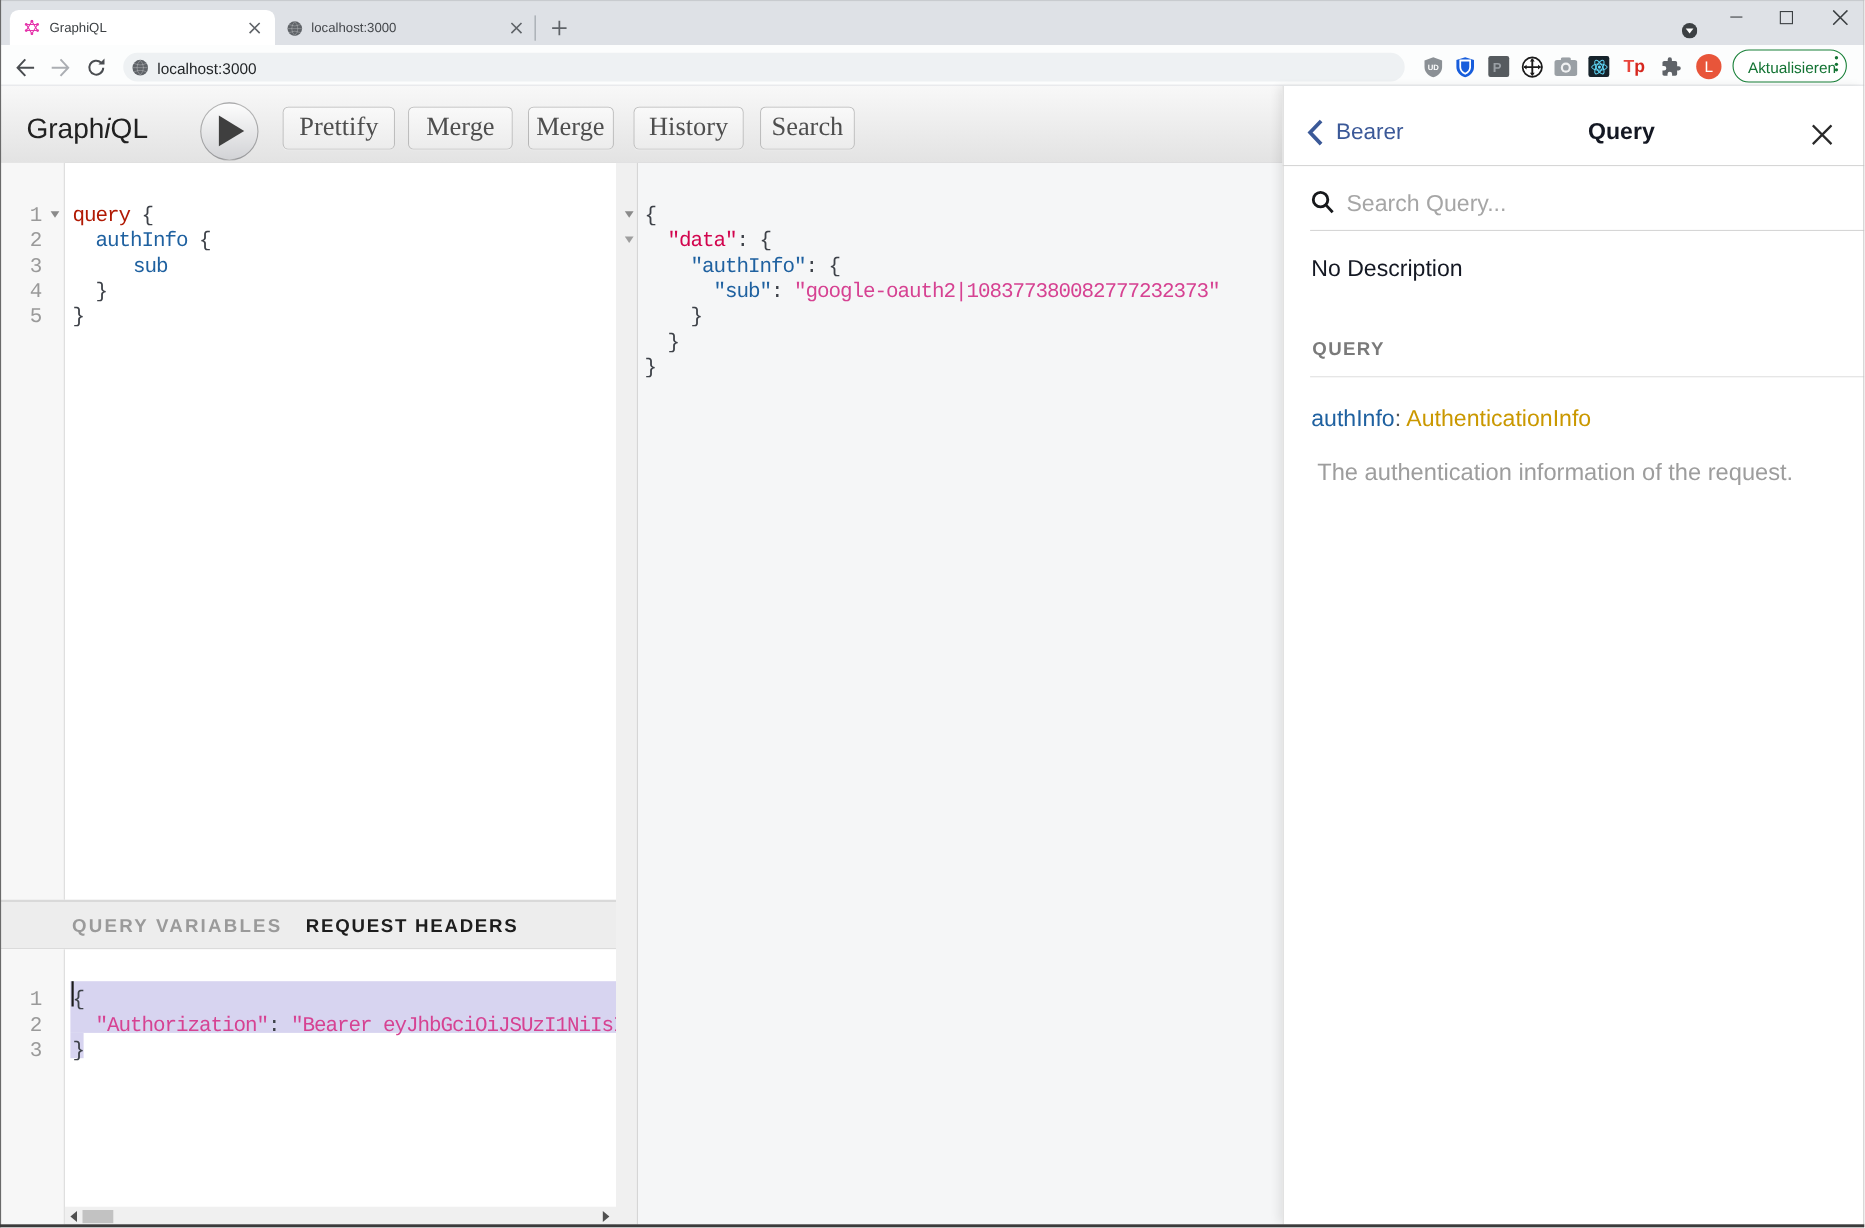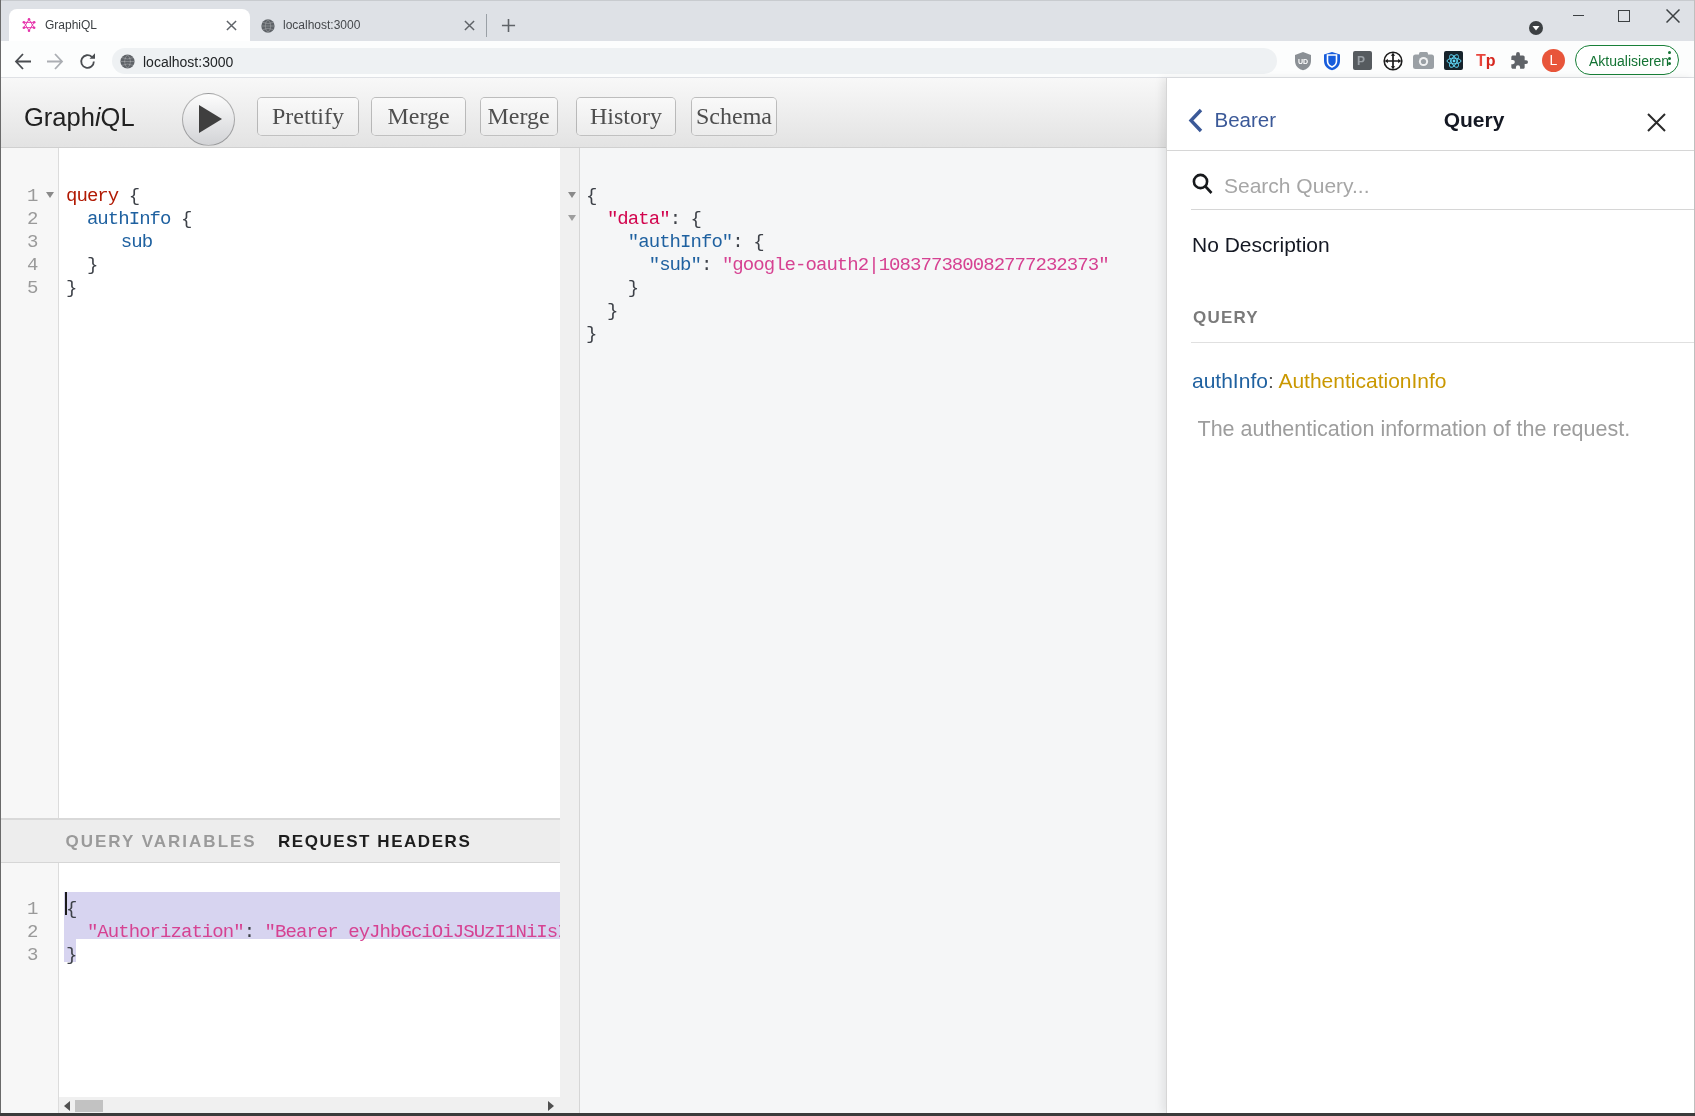--- a/index.html
+++ b/index.html
@@ -128,21 +128,21 @@
 </div>
 
 <div class="abs" style="left:0; top:78px; width:1166px; height:70px; background:linear-gradient(#f8f8f8,#e3e3e3); border-bottom:1px solid #d0d0d0;"></div>
 <div class="abs" style="left:24px; top:103px; font-size:25.5px; color:#212121;">Graph<i>i</i>QL</div>
 <div class="abs" style="left:182px; top:92.5px; width:53px; height:53px; border-radius:50%; border:1px solid rgba(0,0,0,0.28); background:linear-gradient(#fdfdfd,#d2d3d6);"></div>
 <div class="abs" style="left:199px; top:105px; width:0; height:0; border-top:14px solid transparent; border-bottom:14px solid transparent; border-left:23px solid #3f3f3f;"></div>
 <div class="gbtn" style="left:258px;  width:100px;">Prettify</div>
 <div class="gbtn" style="left:372px;  width:93px;">Merge</div>
 <div class="gbtn" style="left:480.5px; width:76px;">Merge</div>
 <div class="gbtn" style="left:577px;  width:98px;">History</div>
-<div class="gbtn" style="left:692px;  width:84px;">Schema</div>
+<div class="gbtn" style="left:692px;  width:84px;">Search</div>
 
 <div class="abs" style="left:0; top:148px; width:560px; height:670px; background:#fff;"></div>
 <div class="abs" style="left:0; top:148px; width:59px; height:670px; background:#f7f7f7; border-right:1px solid #dcdcdc;"></div>
 <div class="abs lnum" style="left:0; top:185px; width:38.5px;">1</div>
 <div class="abs lnum" style="left:0; top:208px; width:38.5px;">2</div>
 <div class="abs lnum" style="left:0; top:231px; width:38.5px;">3</div>
 <div class="abs lnum" style="left:0; top:254px; width:38.5px;">4</div>
 <div class="abs lnum" style="left:0; top:277px; width:38.5px;">5</div>
 <div class="abs tri-down" style="left:45.5px; top:191.5px;"></div>
 <div class="abs mono" style="left:66px; top:185px;"><span class="kw">query</span><span class="pn"> {</span></div>

